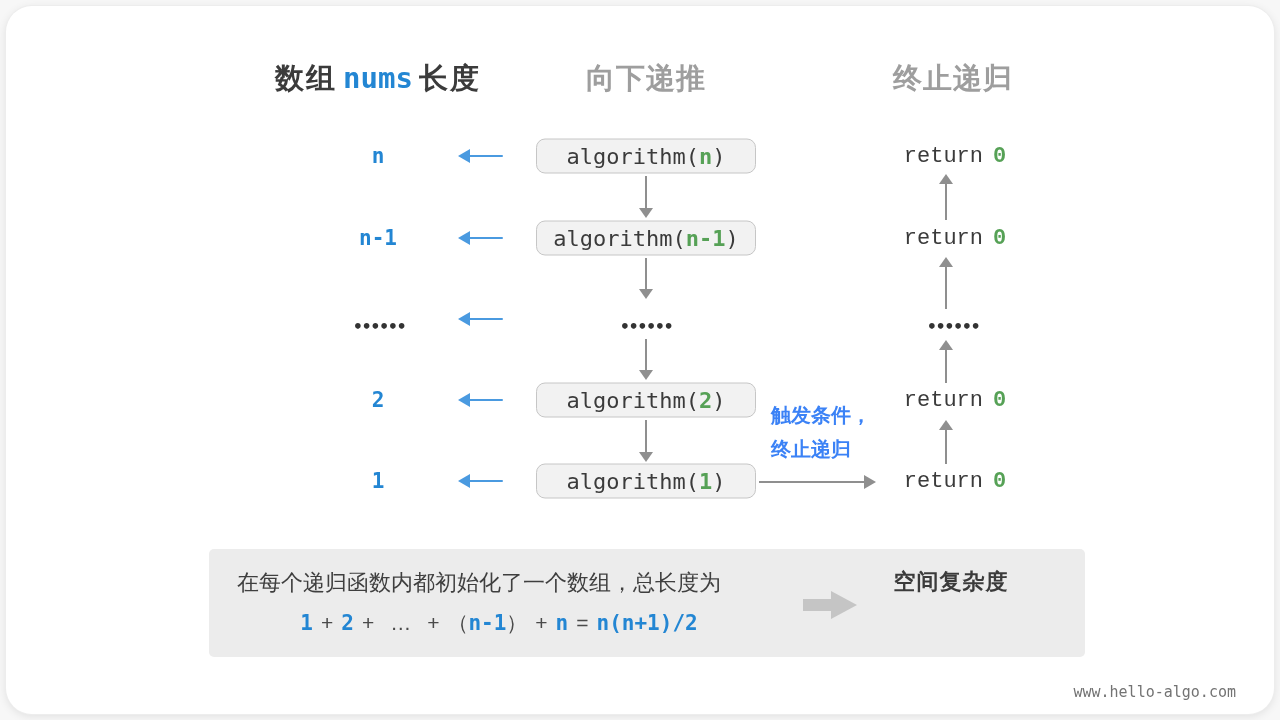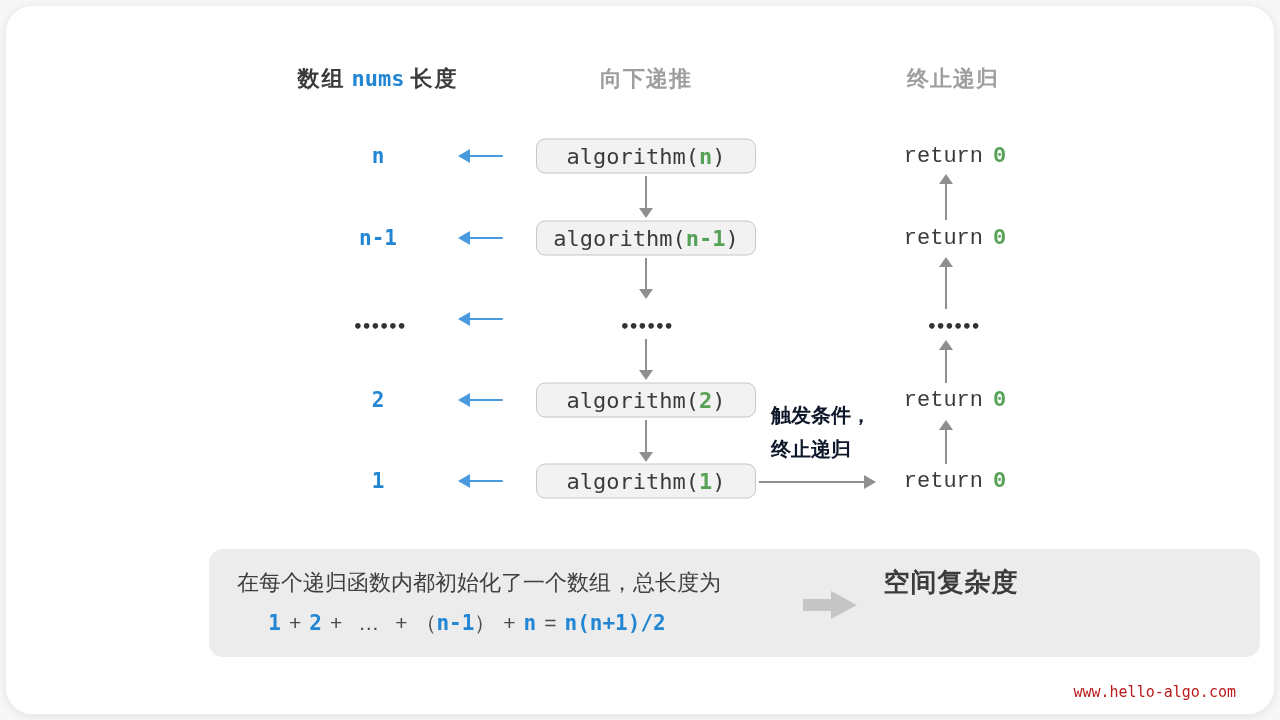--- a/index.html
+++ b/index.html
@@ -11,21 +11,21 @@
   }
   .card{
     position:absolute;left:6px;top:6px;right:6px;bottom:6px;
     background:#ffffff;border-radius:26px;
     box-shadow:0 0 0 1px #ededed, 0 2px 10px rgba(0,0,0,0.10);
   }
   .abs{position:absolute;}
   .center{transform:translate(-50%,-50%);white-space:nowrap;}
 
   
-  .hdr{font-size:22px;font-weight:700;color:#9e9e9e;letter-spacing:1px;}
+  .hdr{font-size:29px;font-weight:700;color:#9e9e9e;letter-spacing:1px;}
   .hdr-dark{color:#3b3b3b;letter-spacing:2px;}
   .hdr-code{font-family:"DejaVu Sans Mono",monospace;color:#2386d3;letter-spacing:0;margin:0 6px;}
 
   
   .len-label{
     font-family:"DejaVu Sans Mono",monospace;font-weight:700;
     font-size:21px;color:#2386d3;
   }
 
   
@@ -65,36 +65,36 @@
   .varrow.up .head{position:absolute;left:0;top:0;width:0;height:0;
     border-left:7px solid transparent;border-right:7px solid transparent;border-bottom:10px solid #8f8f8f;}
 
   
   .harrow{height:14px;}
   .harrow .shaft{position:absolute;left:0;right:9px;top:5.6px;height:2.8px;background:#8f8f8f;}
   .harrow .head{position:absolute;right:0;top:0;width:0;height:0;
     border-top:7px solid transparent;border-bottom:7px solid transparent;border-left:12px solid #8f8f8f;}
 
   
-  .annot{font-size:20px;font-weight:700;color:#0f172a;}
+  .annot{font-size:20px;font-weight:700;color:#3b82f6;}
 
   
   .summary-box{
-    left:203px;top:543px;width:1051px;height:108px;
-    background:#ececec;border-radius:14px;
+    left:203px;top:543px;width:876px;height:108px;
+    background:#ececec;border-radius:5px;
   }
   .summary-desc{font-size:22px;color:#3f3f3f;}
-  .formula{font-family:"DejaVu Sans Mono",monospace;font-size:21px;font-weight:700;color:#2386d3;}
+  .formula{font-family:"DejaVu Sans Mono",monospace;font-size:21px;font-weight:700;color:#2386d3;margin-left:32px;}
   .formula .op{color:#4a4a4a;font-weight:400;margin:0 8px;font-family:"Liberation Sans",sans-serif;}
   .formula .paren{color:#4a4a4a;font-weight:400;}
-  .result-title{font-size:26px;font-weight:700;color:#3b3b3b;letter-spacing:1px;}
+  .result-title{font-size:22px;font-weight:700;color:#3b3b3b;letter-spacing:1px;}
   .result-value{font-size:23px;font-weight:700;color:#eb570e;letter-spacing:1px;}
   .result-value sup{font-size:15px;position:relative;top:-2px;}
 
-  .watermark{font-family:"DejaVu Sans Mono",monospace;font-size:15px;color:#b91c1c;}
+  .watermark{font-family:"DejaVu Sans Mono",monospace;font-size:15px;color:#737373;}
 </style>
 </head>
 <body>
 
 <div class="card">
 
   <div class="abs center hdr hdr-dark" style="left:372px;top:73px;"><span>数组</span><span class="hdr-code">nums</span><span>长度</span></div>
   <div class="abs center hdr" style="left:640px;top:73px;">向下递推</div>
   <div class="abs center hdr" style="left:947px;top:73px;">终止递归</div>
 

